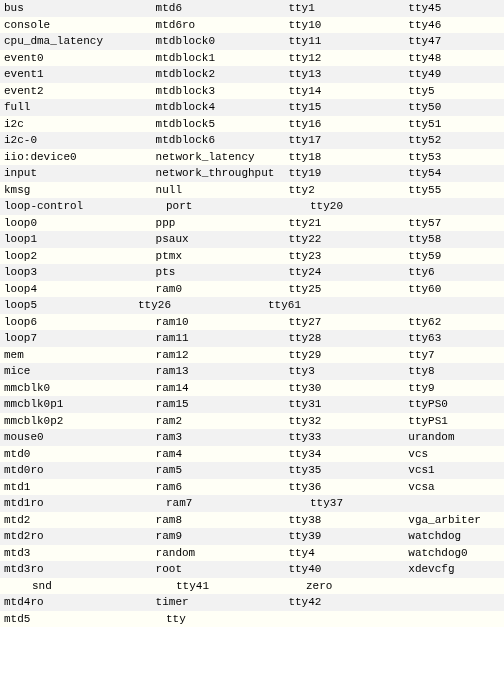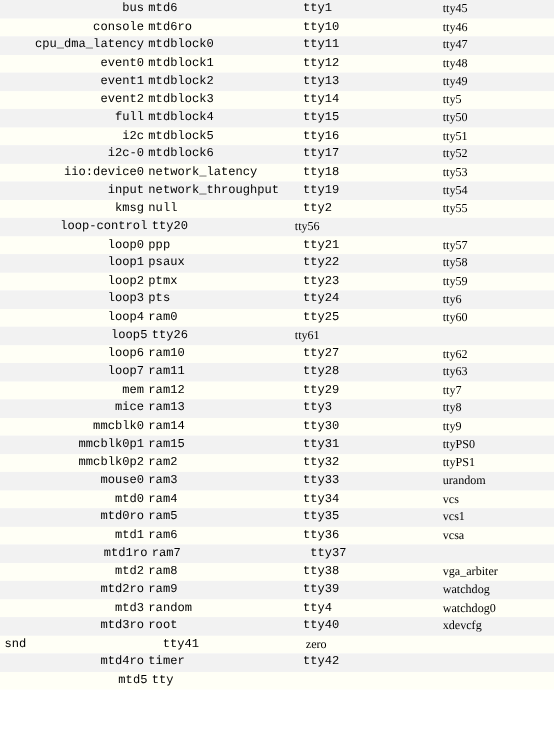--- a/index.html
+++ b/index.html
@@ -26,24 +26,24 @@
     background: #f2f2f2;
   }
   .row:nth-child(even) {
     background: #fffff6;
   }
   .cell {
     overflow: hidden;
     text-overflow: clip;
     padding-left: 4px;
   }
-  .c0 { width: 130px; text-align: right; }
-  .c1 { width: 140px; }
+  .c0 { width: 130px; }
+  .c1 { width: 140px; margin-left: 28px; }
   .c2 { width: 126px; }
-  .c3 { width: 104px; font-family: Liberation Serif, serif; }
+  .c3 { width: 104px; }
 </style>
 </head>
 <body>
 
 <div class="listing" id="listing">
     <div class="row">
       <div class="cell c0">bus</div>
       <div class="cell c1">mtd6</div>
       <div class="cell c2">tty1</div>
       <div class="cell c3">tty45</div>
@@ -109,22 +109,22 @@
       <div class="cell c3">tty54</div>
     </div>
     <div class="row">
       <div class="cell c0">kmsg</div>
       <div class="cell c1">null</div>
       <div class="cell c2">tty2</div>
       <div class="cell c3">tty55</div>
     </div>
     <div class="row">
       <div class="cell c0">loop-control</div>
+      <div class="cell c1">port</div>
       <div class="cell c2">tty20</div>
-      <div class="cell c3">tty56</div>
     </div>
     <div class="row">
       <div class="cell c0">loop0</div>
       <div class="cell c1">ppp</div>
       <div class="cell c2">tty21</div>
       <div class="cell c3">tty57</div>
     </div>
     <div class="row">
       <div class="cell c0">loop1</div>
       <div class="cell c1">psaux</div>

